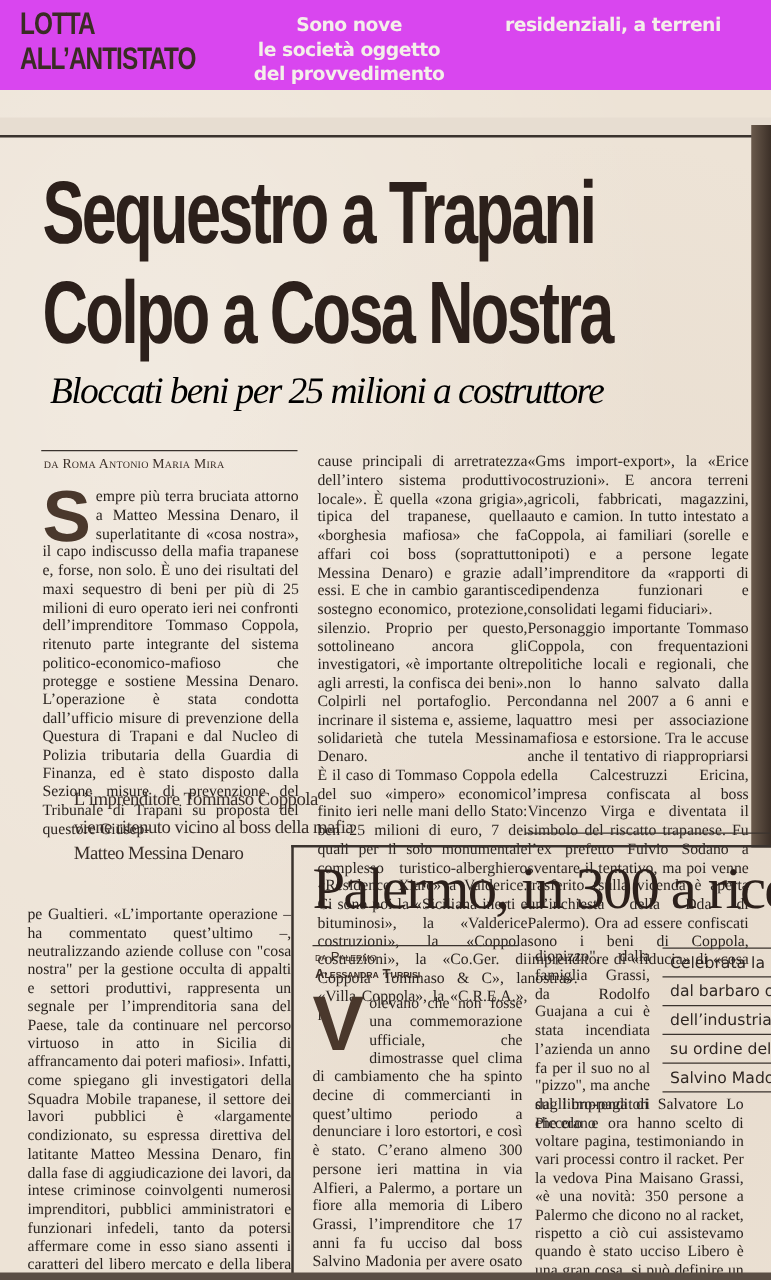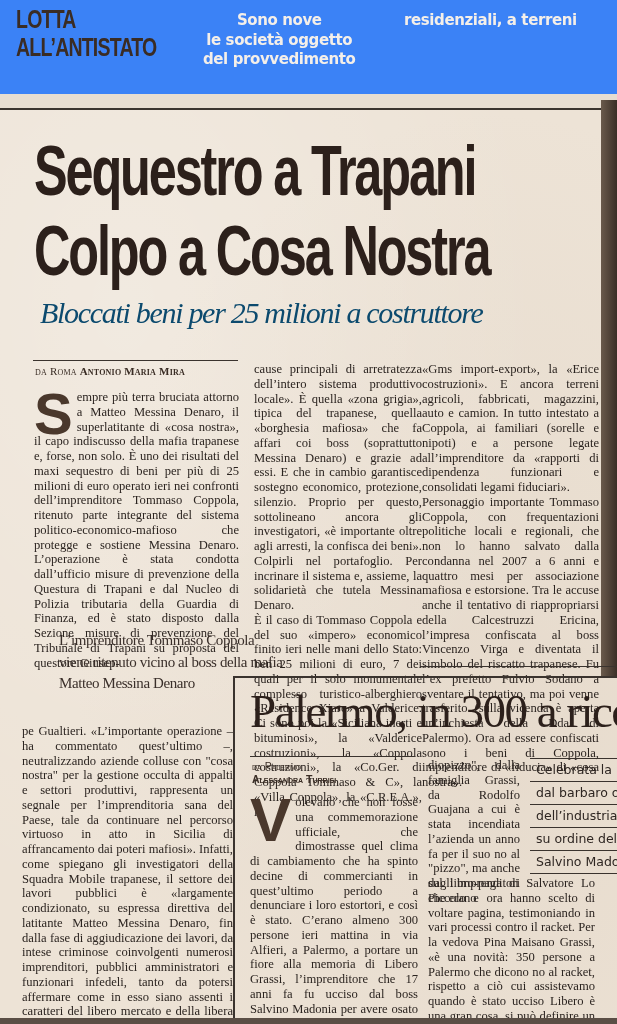--- a/index.html
+++ b/index.html
@@ -10,22 +10,22 @@
   }
   .paper {
     position:absolute; left:0; top:0; width:617px; height:1024px;
     background:
       radial-gradient(ellipse at 20% 30%, rgba(255,255,255,0.25), rgba(0,0,0,0) 60%),
       radial-gradient(ellipse at 80% 70%, rgba(200,180,160,0.18), rgba(0,0,0,0) 60%),
       #ede3d6;
   }
   
   .banner {
-    position:absolute; left:0; top:0; width:617px; height:94px;
-    background:#3b82f6;
+    position:absolute; left:0; top:0; width:617px; height:72px;
+    background:#d946ef;
   }
   .banner-strip {
     position:absolute; left:0; top:94px; width:617px; height:14px;
     background:#e7ddd1; border-bottom:2px solid #3a332e;
   }
   .kicker {
     position:absolute; left:16px; top:5px;
     font-family:"Liberation Sans", sans-serif; font-weight:bold;
     font-size:25px; line-height:28px; color:#3a2c24; letter-spacing:-1px;
     transform:scaleX(0.78); transform-origin:left top;
@@ -45,39 +45,39 @@
 
   .headline {
     position:absolute; left:34px; top:131px; width:560px;
     font-family:"Liberation Sans", sans-serif; font-weight:bold;
     font-size:71px; line-height:80px; color:#2c201b; letter-spacing:-3px;
     transform:scaleX(0.71); transform-origin:left top; white-space:nowrap;
   }
   .subhead {
     position:absolute; left:40px; top:296px;
     font-family:"Liberation Serif", serif; font-style:italic;
-    font-size:30px; line-height:34px; color:#0c4a6e; letter-spacing:-1.3px;
+    font-size:30px; line-height:34px; color:#000000; letter-spacing:-1.3px;
     white-space:nowrap;
   }
 
   .col-text {
     position:absolute; font-family:"Liberation Serif", serif;
     font-size:12.6px; line-height:14.75px; color:#2b2420;
     text-align:justify; hyphens:manual;
   }
   .col-text p { margin:0; }
 
   .rule { position:absolute; background:#3a332e; }
 
   .byline {
     position:absolute; left:35px; top:365px;
     font-family:"Liberation Serif", serif; font-size:11px; color:#3a2d25;
     font-variant:small-caps; letter-spacing:0.2px;
   }
-  .byline .author { font-weight:bold; }
+  .byline .author { font-weight:normal; }
 
   .dropcap {
     float:left; font-family:"Liberation Sans", sans-serif; font-weight:bold;
     font-size:58px; line-height:44px; color:#4a382c; margin:0 4px -2px 0;
     padding-top:2px;
   }
 
   .pull-quote {
     position:absolute; left:18px; top:630px; width:225px;
     font-family:"Liberation Serif", serif; font-size:15px; line-height:21.5px;

